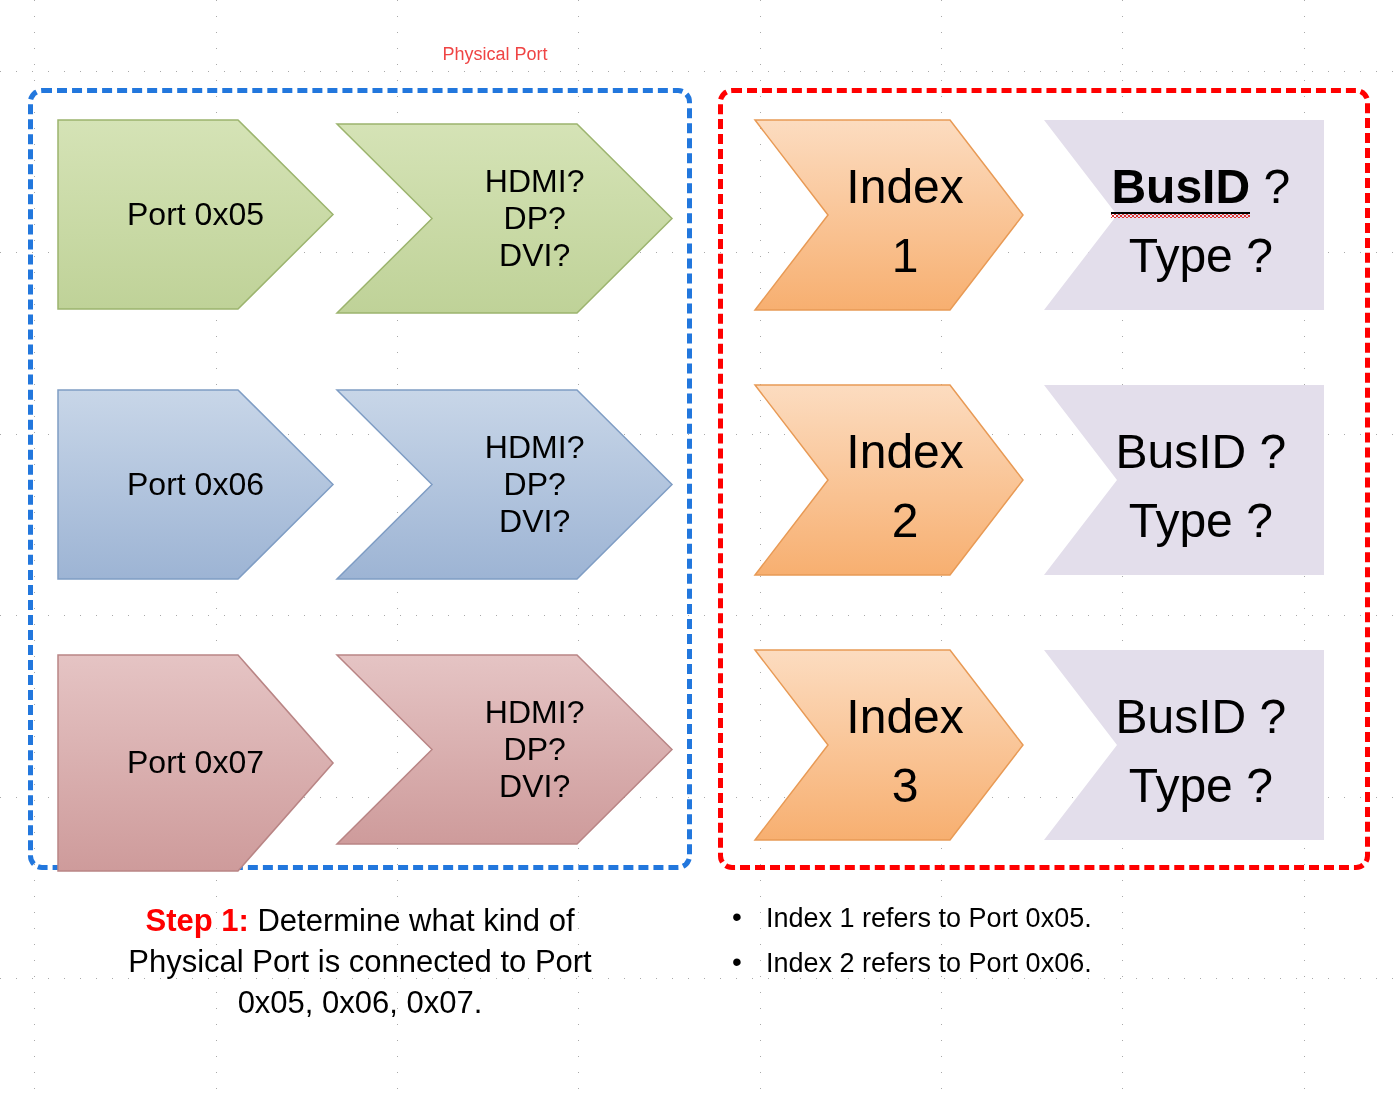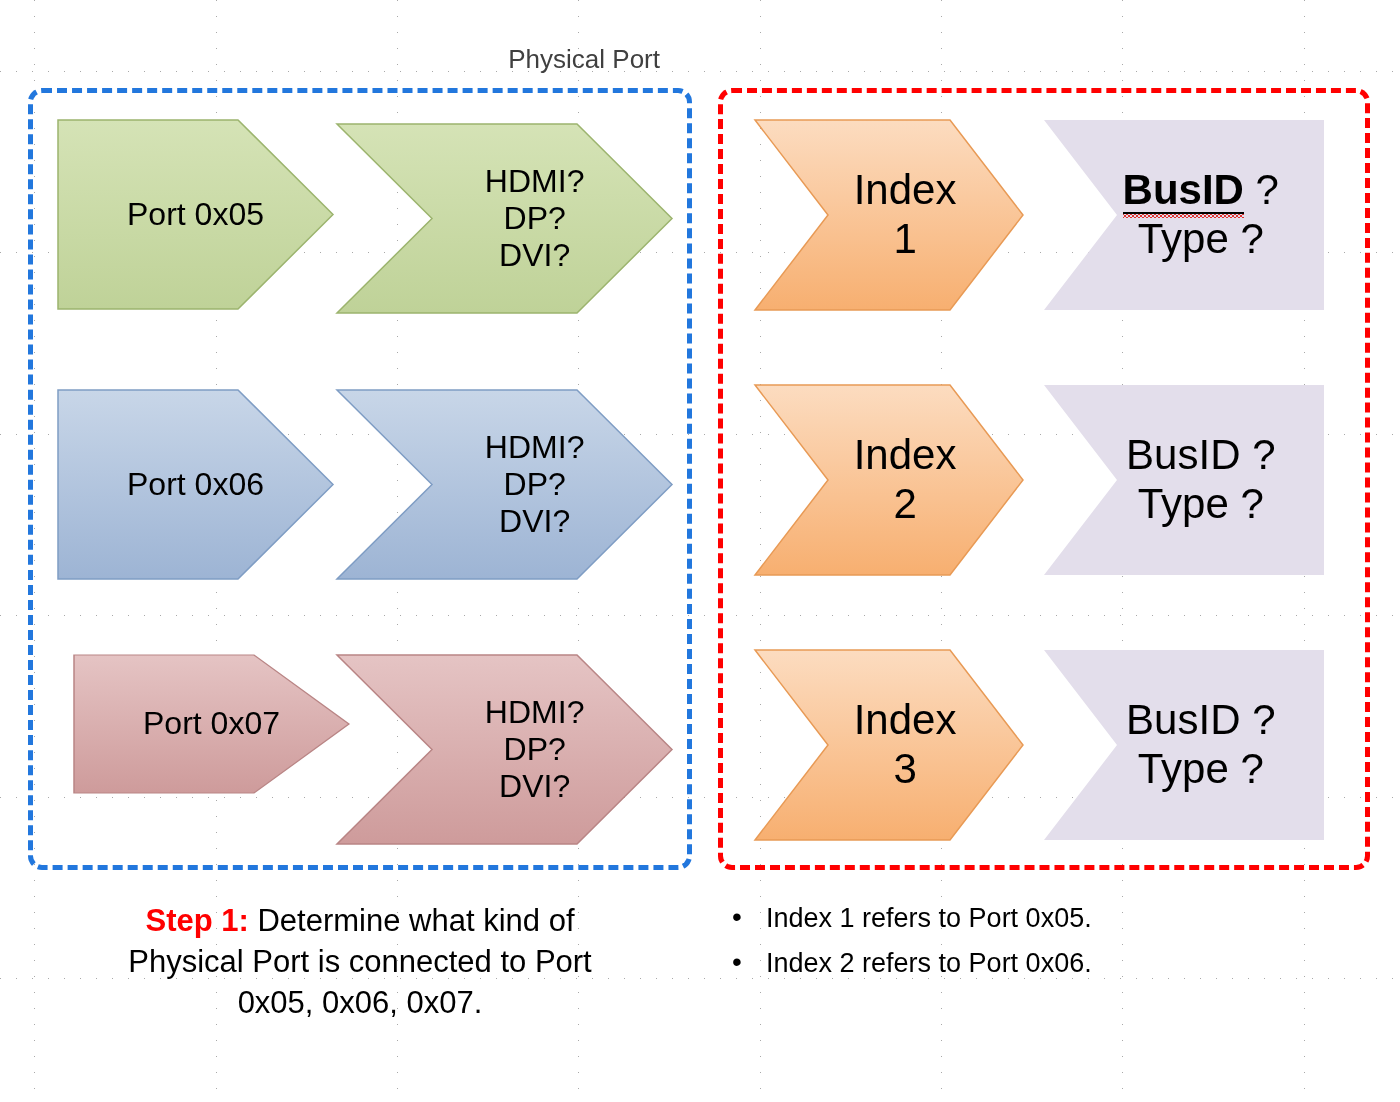--- a/index.html
+++ b/index.html
@@ -55,23 +55,23 @@
     border-style: dashed;
     border-width: 5px;
     border-radius: 14px;
     background: transparent;
     z-index: 1;
   }
 
   
   .caption-physical {
     position: absolute;
-    text-align: right;
-    font-size: 26px;
-    color: #404040;
+    text-align: center;
+    font-size: 18px;
+    color: #ef4444;
     white-space: nowrap;
     z-index: 3;
   }
 
   
   .shape {
     position: absolute;
     z-index: 2;
   }
   .shape svg {
@@ -96,21 +96,21 @@
     padding-left: 18%;
   }
   .shape-label.shift-right2 {
     padding-left: 12%;
   }
   .shape-label .ln {
     display: block;
   }
 
   .f-big   { font-size: 32px; }
-  .f-med   { font-size: 42px; }
+  .f-med   { font-size: 48px; margin-top: 13px; }
 
   
   .squiggle {
     position: relative;
     display: inline-block;
     text-decoration: none;
     font-weight: bold;
   }
   .squiggle::after {
     content: "";
@@ -261,21 +261,21 @@
       </defs>
       <polygon points="0,0 240,0 335,94.5 240,189 0,189 95,94.5" fill="url(#gradBlue2)" stroke="#7F9DC4" stroke-width="1.5"></polygon>
     </svg>
     <div class="shape-label shift-right">
       <span class="ln f-big">HDMI?</span>
       <span class="ln f-big">DP?</span>
       <span class="ln f-big">DVI?</span>
     </div>
   </div>
 
-  <div class="shape" style="left:74px; top:655px; width:275px; height:138px;">
+  <div class="shape" style="left:58px; top:655px; width:275px; height:216px;">
     <svg viewBox="0 0 275 189" preserveAspectRatio="none">
       <defs>
         <linearGradient id="gradRed1" x1="0" y1="0" x2="0" y2="1">
           <stop offset="0%" stop-color="#E5C4C4"></stop>
           <stop offset="100%" stop-color="#CE9B9B"></stop>
         </linearGradient>
       </defs>
       <polygon points="0,0 180,0 275,94.5 180,189 0,189" fill="url(#gradRed1)" stroke="#B98585" stroke-width="1.5"></polygon>
     </svg>
     <div class="shape-label">

